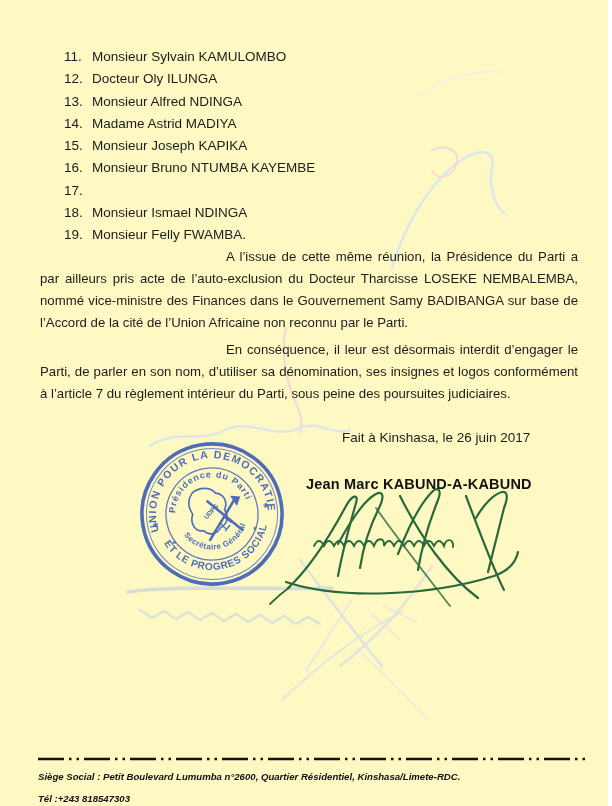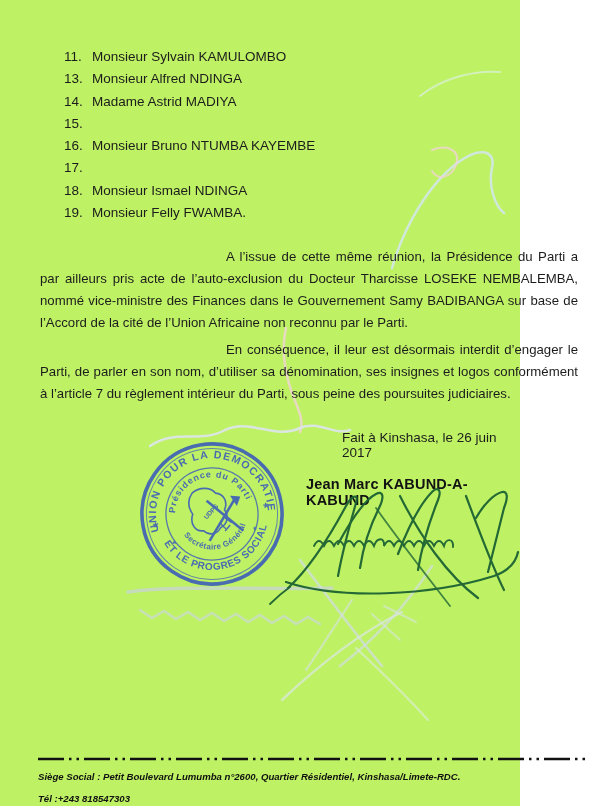--- a/index.html
+++ b/index.html
@@ -4,21 +4,21 @@
 <style>
   html,body{margin:0;padding:0;}
   body{
     width:612px;height:806px;
     background:#ffffff;
     font-family:"Liberation Sans", sans-serif;
     position:relative;
     overflow:hidden;
     color:#1b1b1b;
   }
-  .page{position:absolute;inset:0;width:520px;height:806px;background:#bef264;}
+  .page{position:absolute;inset:0;width:608px;height:806px;background:#fef9c3;}
   .layer{position:absolute;inset:0;}
   .wm{z-index:0;pointer-events:none;}
   .content{z-index:2;}
 
   
   .name-list{position:absolute;left:64px;top:46px;}
   .name-row{display:flex;font-size:13.5px;line-height:22.3px;color:#1c1c1c;}
   .name-num{width:26px;}
   .name-text{margin-left:2px;}
 
@@ -77,29 +77,34 @@
   </svg>
 
   <div class="layer content">
 
     <div class="name-list">
       <div class="name-row">
           <span class="name-num">11.</span>
           <span class="name-text">Monsieur Sylvain KAMULOMBO</span>
         </div>
       <div class="name-row">
+          <span class="name-num">12.</span>
+          <span class="name-text">Docteur Oly ILUNGA</span>
+        </div>
+      <div class="name-row">
           <span class="name-num">13.</span>
           <span class="name-text">Monsieur Alfred NDINGA</span>
         </div>
       <div class="name-row">
           <span class="name-num">14.</span>
           <span class="name-text">Madame Astrid MADIYA</span>
         </div>
       <div class="name-row">
           <span class="name-num">15.</span>
+          <span class="name-text">Monsieur Joseph KAPIKA</span>
         </div>
       <div class="name-row">
           <span class="name-num">16.</span>
           <span class="name-text">Monsieur Bruno NTUMBA KAYEMBE</span>
         </div>
       <div class="name-row">
           <span class="name-num">17.</span>
         </div>
       <div class="name-row">
           <span class="name-num">18.</span>

